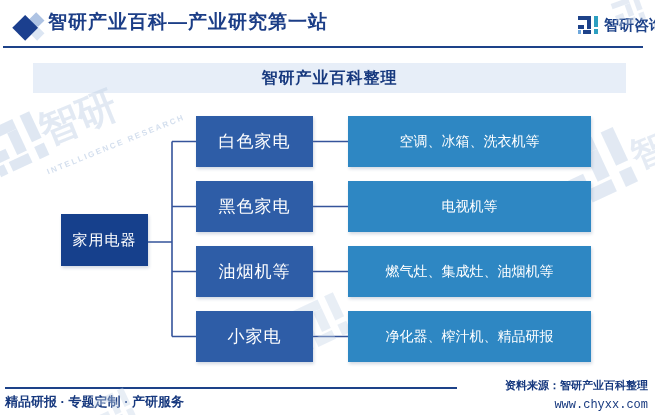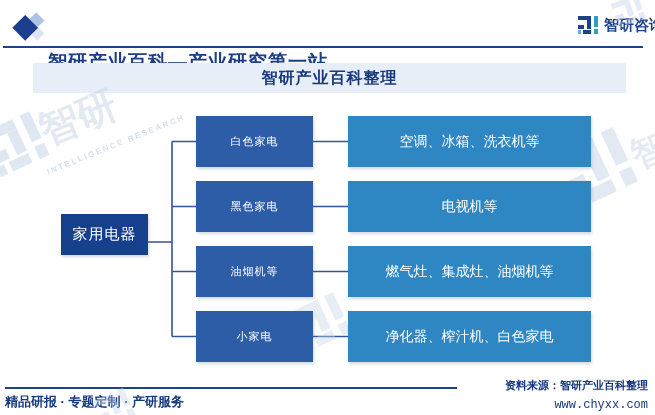--- a/index.html
+++ b/index.html
@@ -11,43 +11,43 @@
     position:relative;
     width:655px;height:415px;
     background:#ffffff;
     overflow:hidden;
   }
   
   .hdr-icon{position:absolute;left:4px;top:3px;width:46px;height:46px;}
   .brand-title{
     position:absolute;left:48px;top:9px;
     font-size:19px;font-weight:bold;color:#1c3e87;
-    letter-spacing:1px;white-space:nowrap;margin-top:40px;
+    letter-spacing:1px;white-space:nowrap;
   }
   .logo-group{position:absolute;left:576px;top:13px;display:flex;align-items:center;gap:4px;}
   .logo-mark{width:24px;height:24px;}
   .logo-text{font-size:15px;font-weight:bold;color:#1d4289;white-space:nowrap;}
   .hdr-rule{position:absolute;left:3px;top:46px;width:640px;height:2px;background:#1d4289;}
   
   .title-bar{
     position:absolute;left:33px;top:63px;width:593px;height:30px;
     background:#e7eef8;
     display:flex;align-items:center;justify-content:center;
   }
   .title-bar span{font-size:16px;font-weight:bold;color:#16387e;letter-spacing:1px;}
   
   .connectors{position:absolute;left:0;top:0;width:655px;height:415px;pointer-events:none;}
   .node{
     position:absolute;color:#ffffff;
     display:flex;align-items:center;justify-content:center;
     box-shadow:1px 2px 3px rgba(110,130,160,.30);
     z-index:2;white-space:nowrap;
   }
-  .root-box{left:61px;top:214px;width:87px;height:41px;background:#16408c;font-size:15px;letter-spacing:1px;}
-  .branch-box{left:196px;width:117px;height:51px;background:#2e5da7;font-size:11px;letter-spacing:1px;}
+  .root-box{left:61px;top:214px;width:87px;height:52px;background:#16408c;font-size:15px;letter-spacing:1px;}
+  .branch-box{left:196px;width:117px;height:51px;background:#2e5da7;font-size:17px;letter-spacing:1px;}
   .detail-box{left:348px;width:243px;height:51px;background:#2e87c3;font-size:14px;}
   
   .ftr-rule{position:absolute;left:5px;top:387px;width:452px;height:2px;background:#1d4289;}
   .ftr-services{position:absolute;left:5px;top:393px;font-size:13px;font-weight:bold;color:#16387e;}
   .ftr-source{position:absolute;right:7px;top:378px;font-size:11px;font-weight:bold;color:#16387e;text-align:right;}
   .ftr-site{position:absolute;right:7px;top:398px;font-size:12px;color:#16387e;
             font-family:"Liberation Mono","DejaVu Sans Mono",monospace;text-align:right;}
   
   .wm{position:absolute;pointer-events:none;z-index:1;}
   .wm-logo{color:#c6d5e8;}
@@ -139,20 +139,20 @@
   <div class="node branch-box" style="top:116px">白色家电</div>
   <div class="node detail-box" style="top:116px">空调、冰箱、洗衣机等</div>
 
   <div class="node detail-box" style="top:181px">电视机等</div>
   <div class="node branch-box" style="top:181px">黑色家电</div>
 
   <div class="node branch-box" style="top:246px">油烟机等</div>
   <div class="node detail-box" style="top:246px">燃气灶、集成灶、油烟机等</div>
 
   <div class="node branch-box" style="top:311px">小家电</div>
-  <div class="node detail-box" style="top:311px">净化器、榨汁机、白色家电</div>
+  <div class="node detail-box" style="top:311px">净化器、榨汁机、精品研报</div>
 
   <div class="ftr-rule"></div>
   <div class="ftr-services">精品研报 · 专题定制 · 产研服务</div>
   <div class="ftr-source">资料来源：智研产业百科整理</div>
   <div class="ftr-site">www.chyxx.com</div>
 
 </div>
 
 </body></html>

